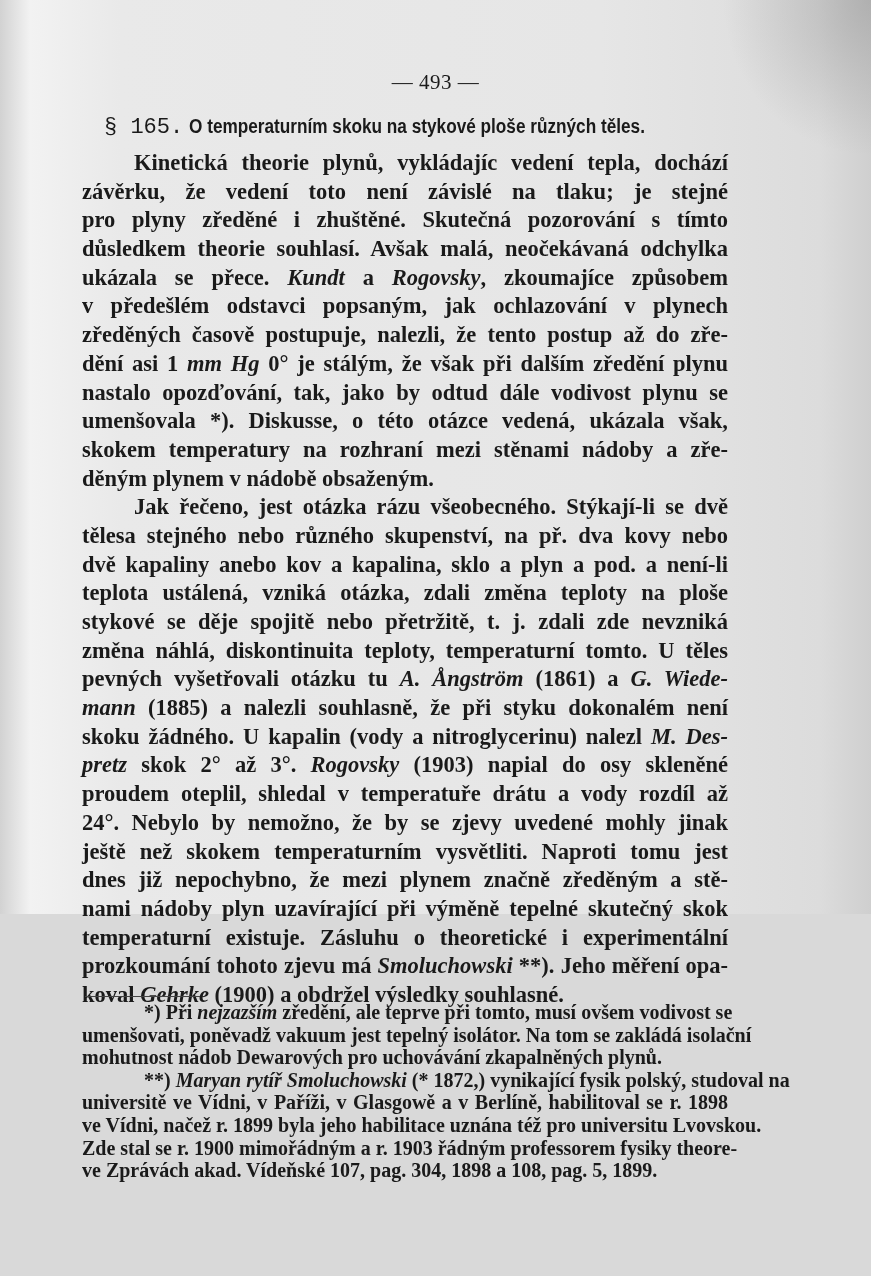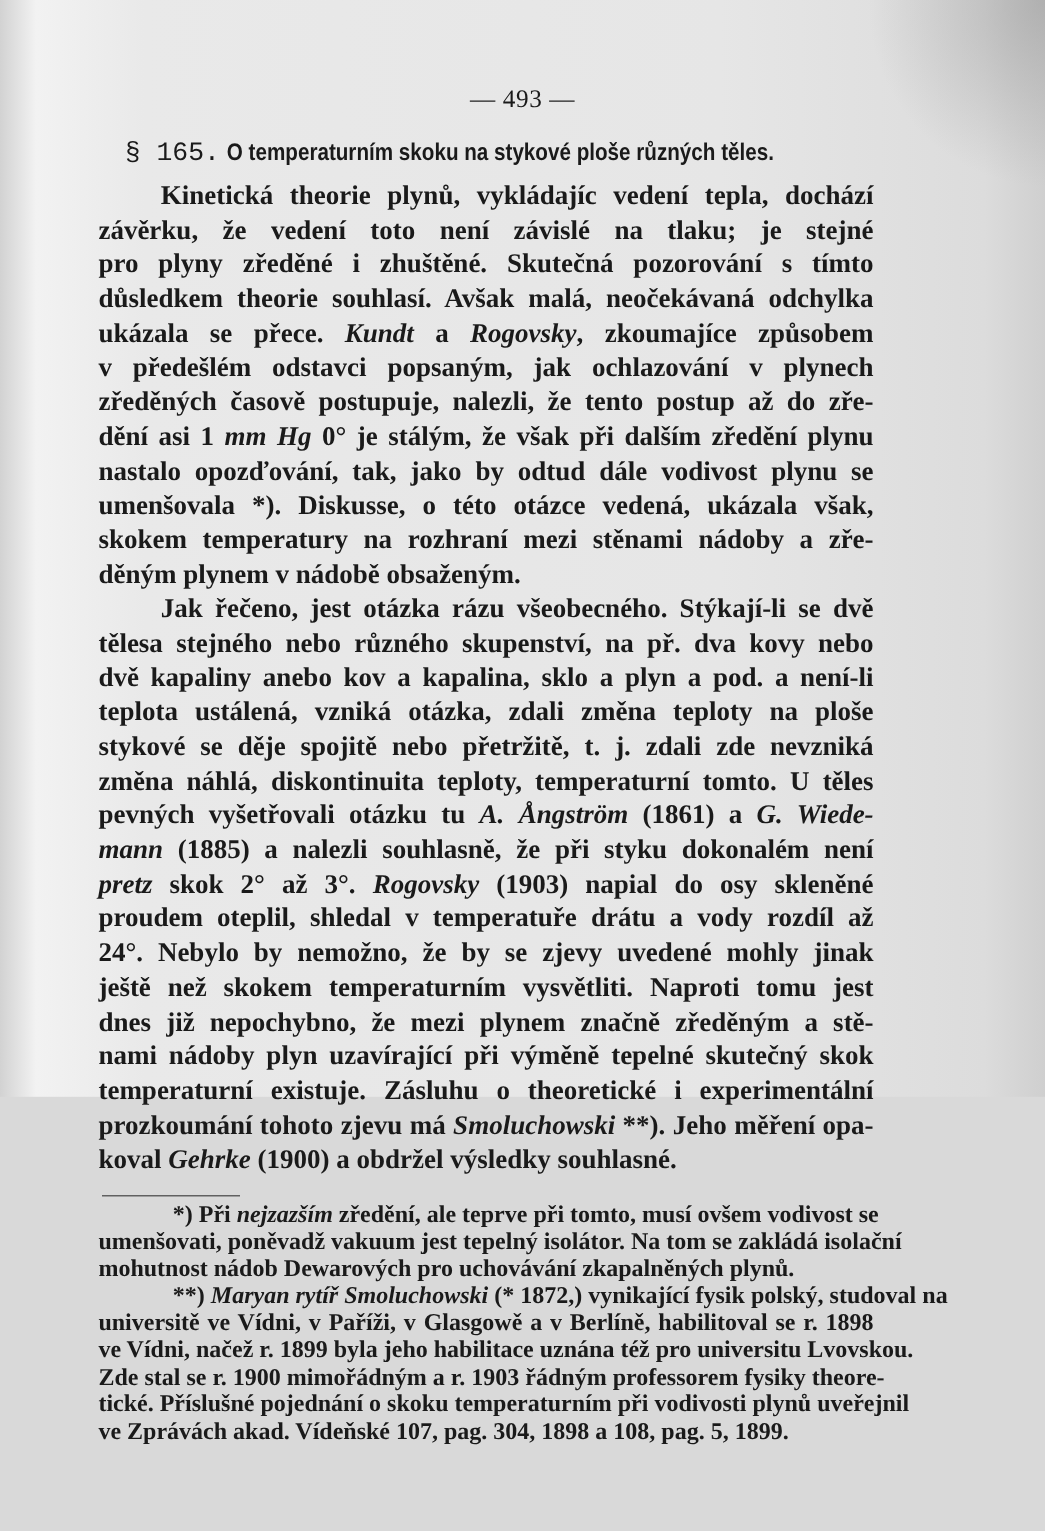--- a/index.html
+++ b/index.html
@@ -71,20 +71,21 @@
       <span class="line"><span>skokem temperatury na rozhraní mezi stěnami nádoby a zře-</span></span>
       <span class="line last"><span>děným plynem v nádobě obsaženým.</span></span>
       <span class="line indent"><span>Jak řečeno, jest otázka rázu všeobecného. Stýkají-li se dvě</span></span>
       <span class="line"><span>tělesa stejného nebo různého skupenství, na př. dva kovy nebo</span></span>
       <span class="line"><span>dvě kapaliny anebo kov a kapalina, sklo a plyn a pod. a není-li</span></span>
       <span class="line"><span>teplota ustálená, vzniká otázka, zdali změna teploty na ploše</span></span>
       <span class="line"><span>stykové se děje spojitě nebo přetržitě, t. j. zdali zde nevzniká</span></span>
       <span class="line"><span>změna náhlá, diskontinuita teploty, temperaturní tomto. U těles</span></span>
       <span class="line"><span>pevných vyšetřovali otázku tu </span><span class="i">A. Ångström</span><span> (1861) a </span><span class="i">G. Wiede-</span></span>
       <span class="line"><span class="i">mann</span><span> (1885) a nalezli souhlasně, že při styku dokonalém není</span></span>
+      <span class="line"><span>skoku žádného. U kapalin (vody a nitroglycerinu) nalezl </span><span class="i">M. Des-</span></span>
       <span class="line"><span class="i">pretz</span><span> skok 2° až 3°. </span><span class="i">Rogovsky</span><span> (1903) napial do osy skleněné</span></span>
       <span class="line"><span>proudem oteplil, shledal v temperatuře drátu a vody rozdíl až</span></span>
       <span class="line"><span>24°. Nebylo by nemožno, že by se zjevy uvedené mohly jinak</span></span>
       <span class="line"><span>ještě než skokem temperaturním vysvětliti. Naproti tomu jest</span></span>
       <span class="line"><span>dnes již nepochybno, že mezi plynem značně zředěným a stě-</span></span>
       <span class="line"><span>nami nádoby plyn uzavírající při výměně tepelné skutečný skok</span></span>
       <span class="line"><span>temperaturní existuje. Zásluhu o theoretické i experimentální</span></span>
       <span class="line"><span>prozkoumání tohoto zjevu má </span><span class="i">Smoluchowski</span><span> **). Jeho měření opa-</span></span>
       <span class="line last"><span>koval </span><span class="i">Gehrke</span><span> (1900) a obdržel výsledky souhlasné.</span></span>
     </div>
@@ -92,16 +93,15 @@
   <div class="rule"></div>
 
   <div class="notes" id="notes">
       <span class="line indent"><span>*) Při </span><span class="i">nejzazším</span><span> zředění, ale teprve při tomto, musí ovšem vodivost se</span></span>
       <span class="line"><span>umenšovati, poněvadž vakuum jest tepelný isolátor. Na tom se zakládá isolační</span></span>
       <span class="line last"><span>mohutnost nádob Dewarových pro uchovávání zkapalněných plynů.</span></span>
       <span class="line indent"><span>**) </span><span class="i">Maryan rytíř Smoluchowski</span><span> (* 1872,) vynikající fysik polský, studoval na</span></span>
       <span class="line"><span>universitě ve Vídni, v Paříži, v Glasgowě a v Berlíně, habilitoval se r. 1898</span></span>
       <span class="line"><span>ve Vídni, načež r. 1899 byla jeho habilitace uznána též pro universitu Lvovskou.</span></span>
       <span class="line"><span>Zde stal se r. 1900 mimořádným a r. 1903 řádným professorem fysiky theore-</span></span>
-      <span class="line"><span>tické. Příslušné pojednání o skoku temperaturním při vodivosti plynů uveřejnil</span></span>
       <span class="line last"><span>ve Zprávách akad. Vídeňské 107, pag. 304, 1898 a 108, pag. 5, 1899.</span></span>
     </div>
 </div>
 
 </body></html>

